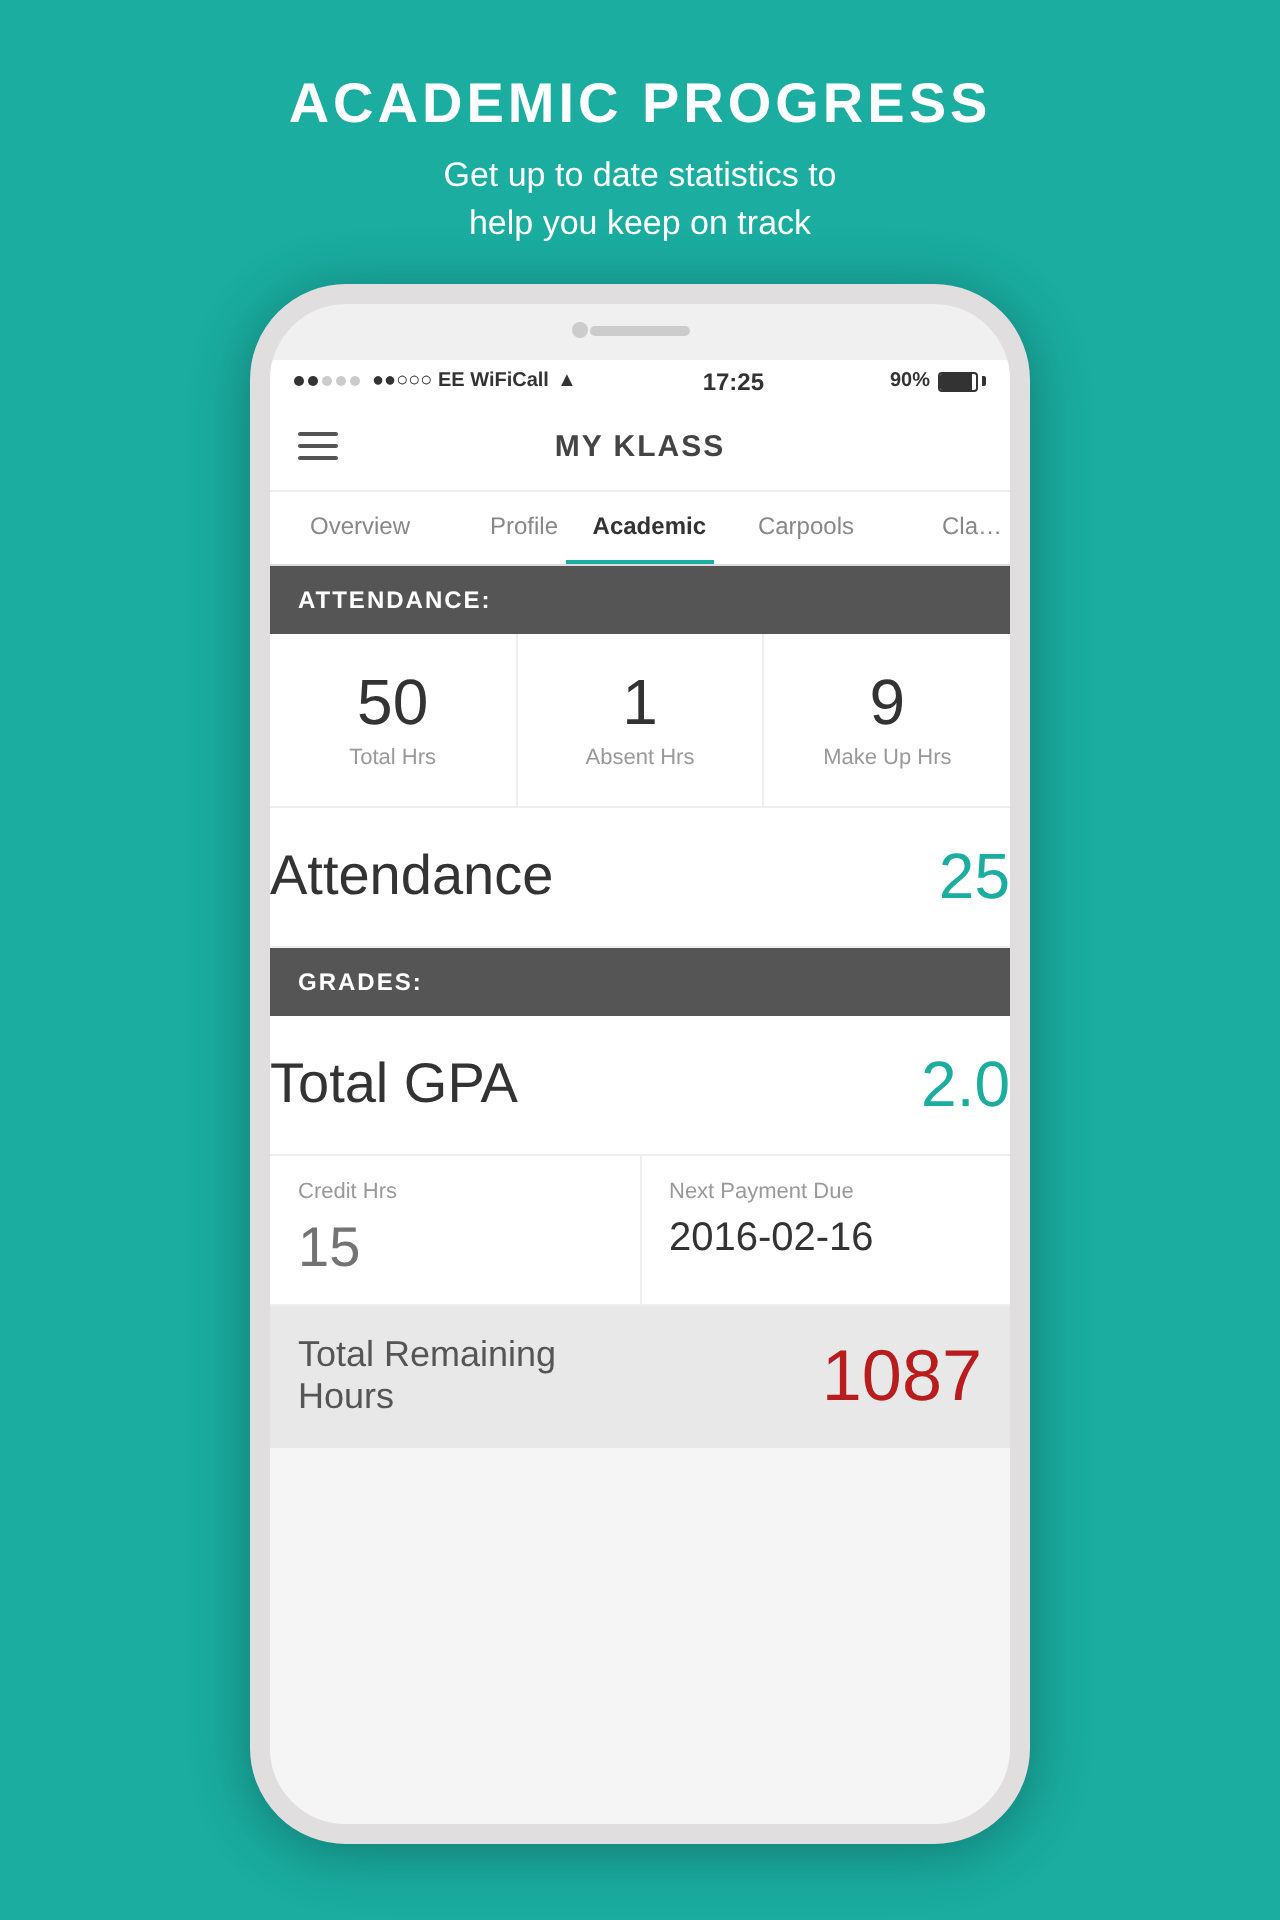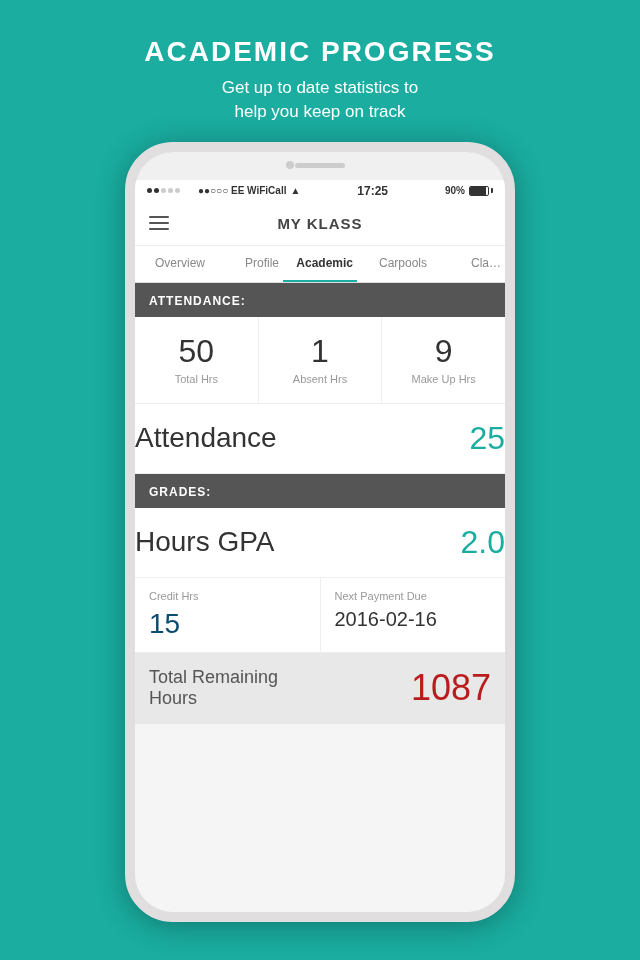--- a/index.html
+++ b/index.html
@@ -341,21 +341,21 @@
 
     .course-cell-label {
       font-size: 11px;
       color: #999;
       margin-bottom: 6px;
     }
 
     .course-cell-value {
       font-size: 28px;
       font-weight: 300;
-      color: #0c4a6e;
+      color: #737373;
     }
 
     .course-cell-date {
       font-size: 20px;
       font-weight: 300;
       color: #333;
     }
 
     
     .total-remaining {
@@ -406,21 +406,21 @@
 
     <div class="status-bar">
       <div class="status-left">
         <div class="status-dots">
           <div class="dot"></div>
           <div class="dot"></div>
           <div class="dot dot-empty"></div>
           <div class="dot dot-empty"></div>
           <div class="dot dot-empty"></div>
         </div>
-        <span style="font-size:10px; margin-left:14px;text-align:center;">●●○○○ EE WiFiCall</span>
+        <span style="font-size:10px; margin-left:2px;text-align:center;">●●○○○ EE WiFiCall</span>
         <span style="font-size:10px;">▲</span>
       </div>
       <div style="font-size:12px; font-weight:600;">17:25</div>
       <div class="status-right">
         <span style="font-size:10px;">90%</span>
         <div class="battery">
           <div class="battery-bar">
             <div class="battery-fill"></div>
           </div>
           <div class="battery-tip"></div>
@@ -479,21 +479,21 @@
       <div class="big-row">
         <span class="big-row-label">Attendance</span>
         <span class="big-row-value">25</span>
       </div>
 
       <div class="section-header">
         <span class="section-header-text">GRADES:</span>
       </div>
 
       <div class="big-row">
-        <span class="big-row-label">Hours GPA</span>
+        <span class="big-row-label">Total GPA</span>
         <span class="big-row-value">2.0</span>
       </div>
 
 
       <div class="course-row">
         <div class="course-cell">
           <div class="course-cell-label">Credit Hrs</div>
           <div class="course-cell-value">15</div>
         </div>
         <div class="course-cell">

